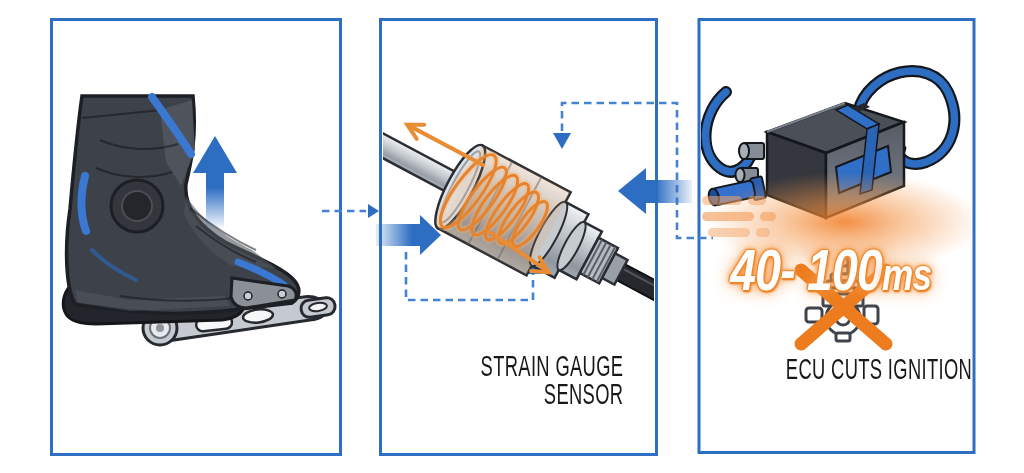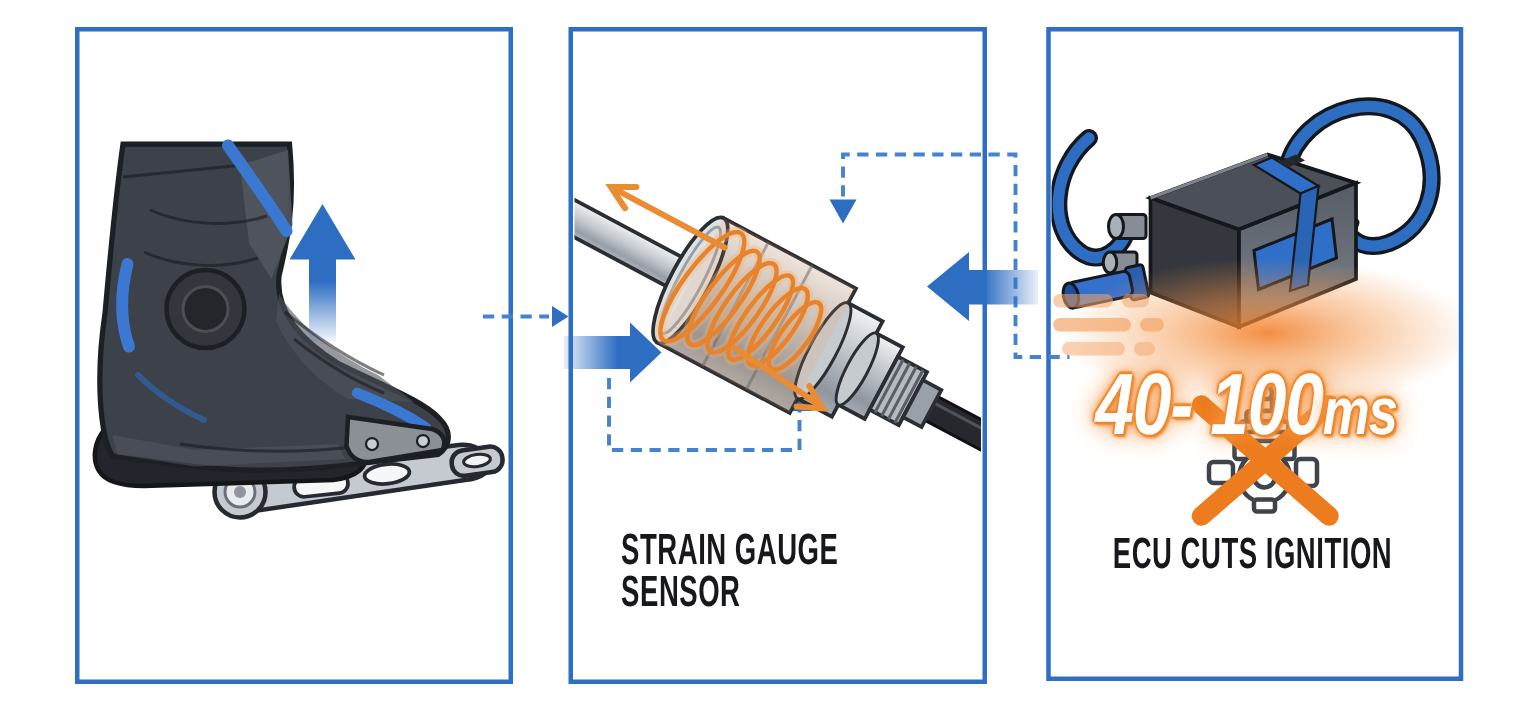--- a/index.html
+++ b/index.html
@@ -4,22 +4,22 @@
 <style>
   :root{
     --panel-border:#2e6fc4; --arrow-blue:#2d6ec3; --dashed-blue:#4583d1;
     --coil-orange:#e8832c; --glow-orange:#f08a38; --cross-orange:#ec7c1e;
     --cable-blue:#2e6ec2; --caption-text:#17181c; --reaction-text:#ffffff;
   }
   html,body{margin:0;padding:0;background:#ffffff;}
   #canvas{position:relative;width:1024px;height:473px;background:#ffffff;overflow:hidden;
           font-family:"Liberation Sans",sans-serif;}
   #art{position:absolute;left:0;top:0;z-index:1;}
-  .caption{position:absolute;z-index:2;text-align:left;color:var(--caption-text);
-           font-weight:bold;}
+  .caption{position:absolute;z-index:2;text-align:right;color:var(--caption-text);
+           font-weight:normal;}
   .cap-inner{display:inline-block;transform:scale(0.68,1.08);transform-origin:50% 50%;
              font-size:27px;line-height:26px;letter-spacing:0.5px;white-space:nowrap;}
   .cap-line{display:block;}
   #strain-caption{left:380px;top:354px;width:277px;}
   #ecu-caption{left:698px;top:356px;width:318px;}
   #reaction-time{position:absolute;z-index:2;left:676px;top:189px;width:310px;text-align:center;margin-top:47px;}
   .rt-inner{display:inline-block;transform:scaleX(0.8);transform-origin:50% 50%;
             font-style:italic;font-weight:bold;color:var(--reaction-text);white-space:nowrap;
             text-shadow:0 0 2px #e87614,0 0 5px #f08a2e,0 0 10px #f49a4e,0 0 20px rgba(244,150,70,.95),
                         2px 2px 2px #e87614,-1.5px 0 1px #ef841f,1.5px 0 1px #ef841f,

